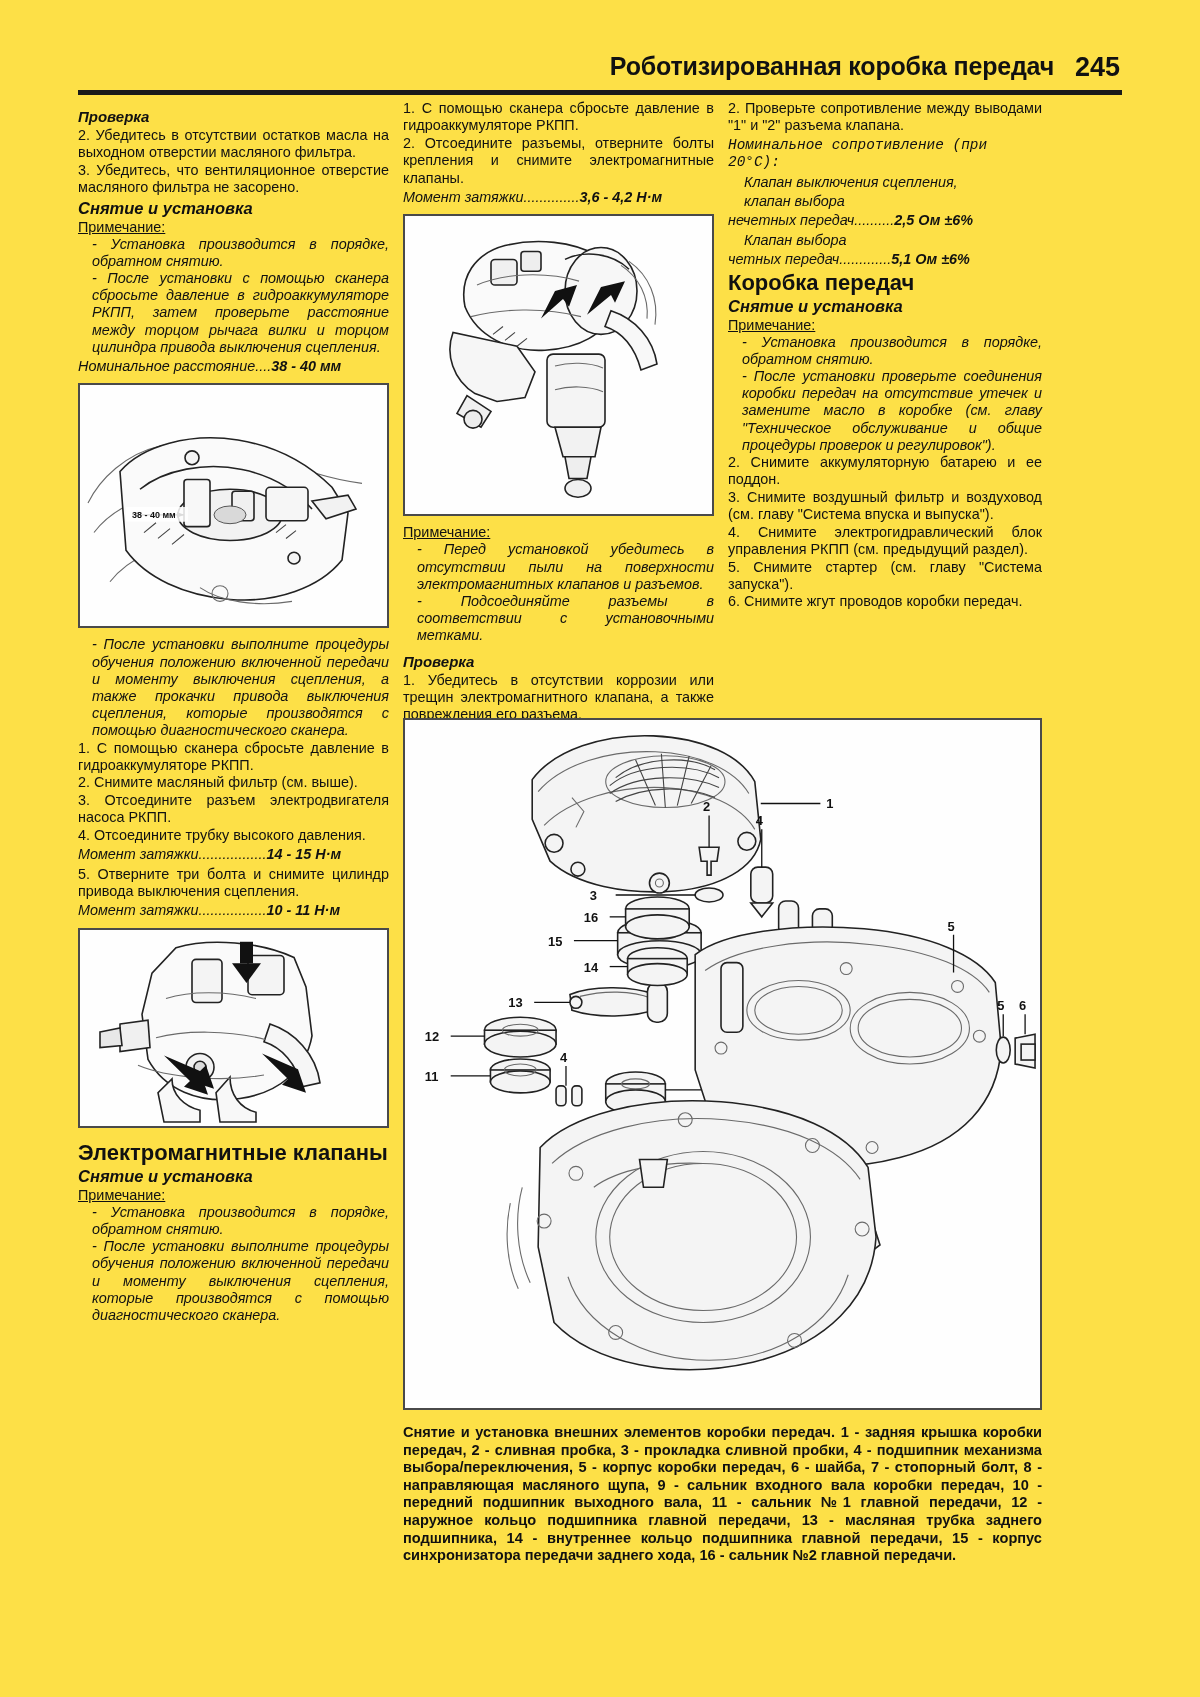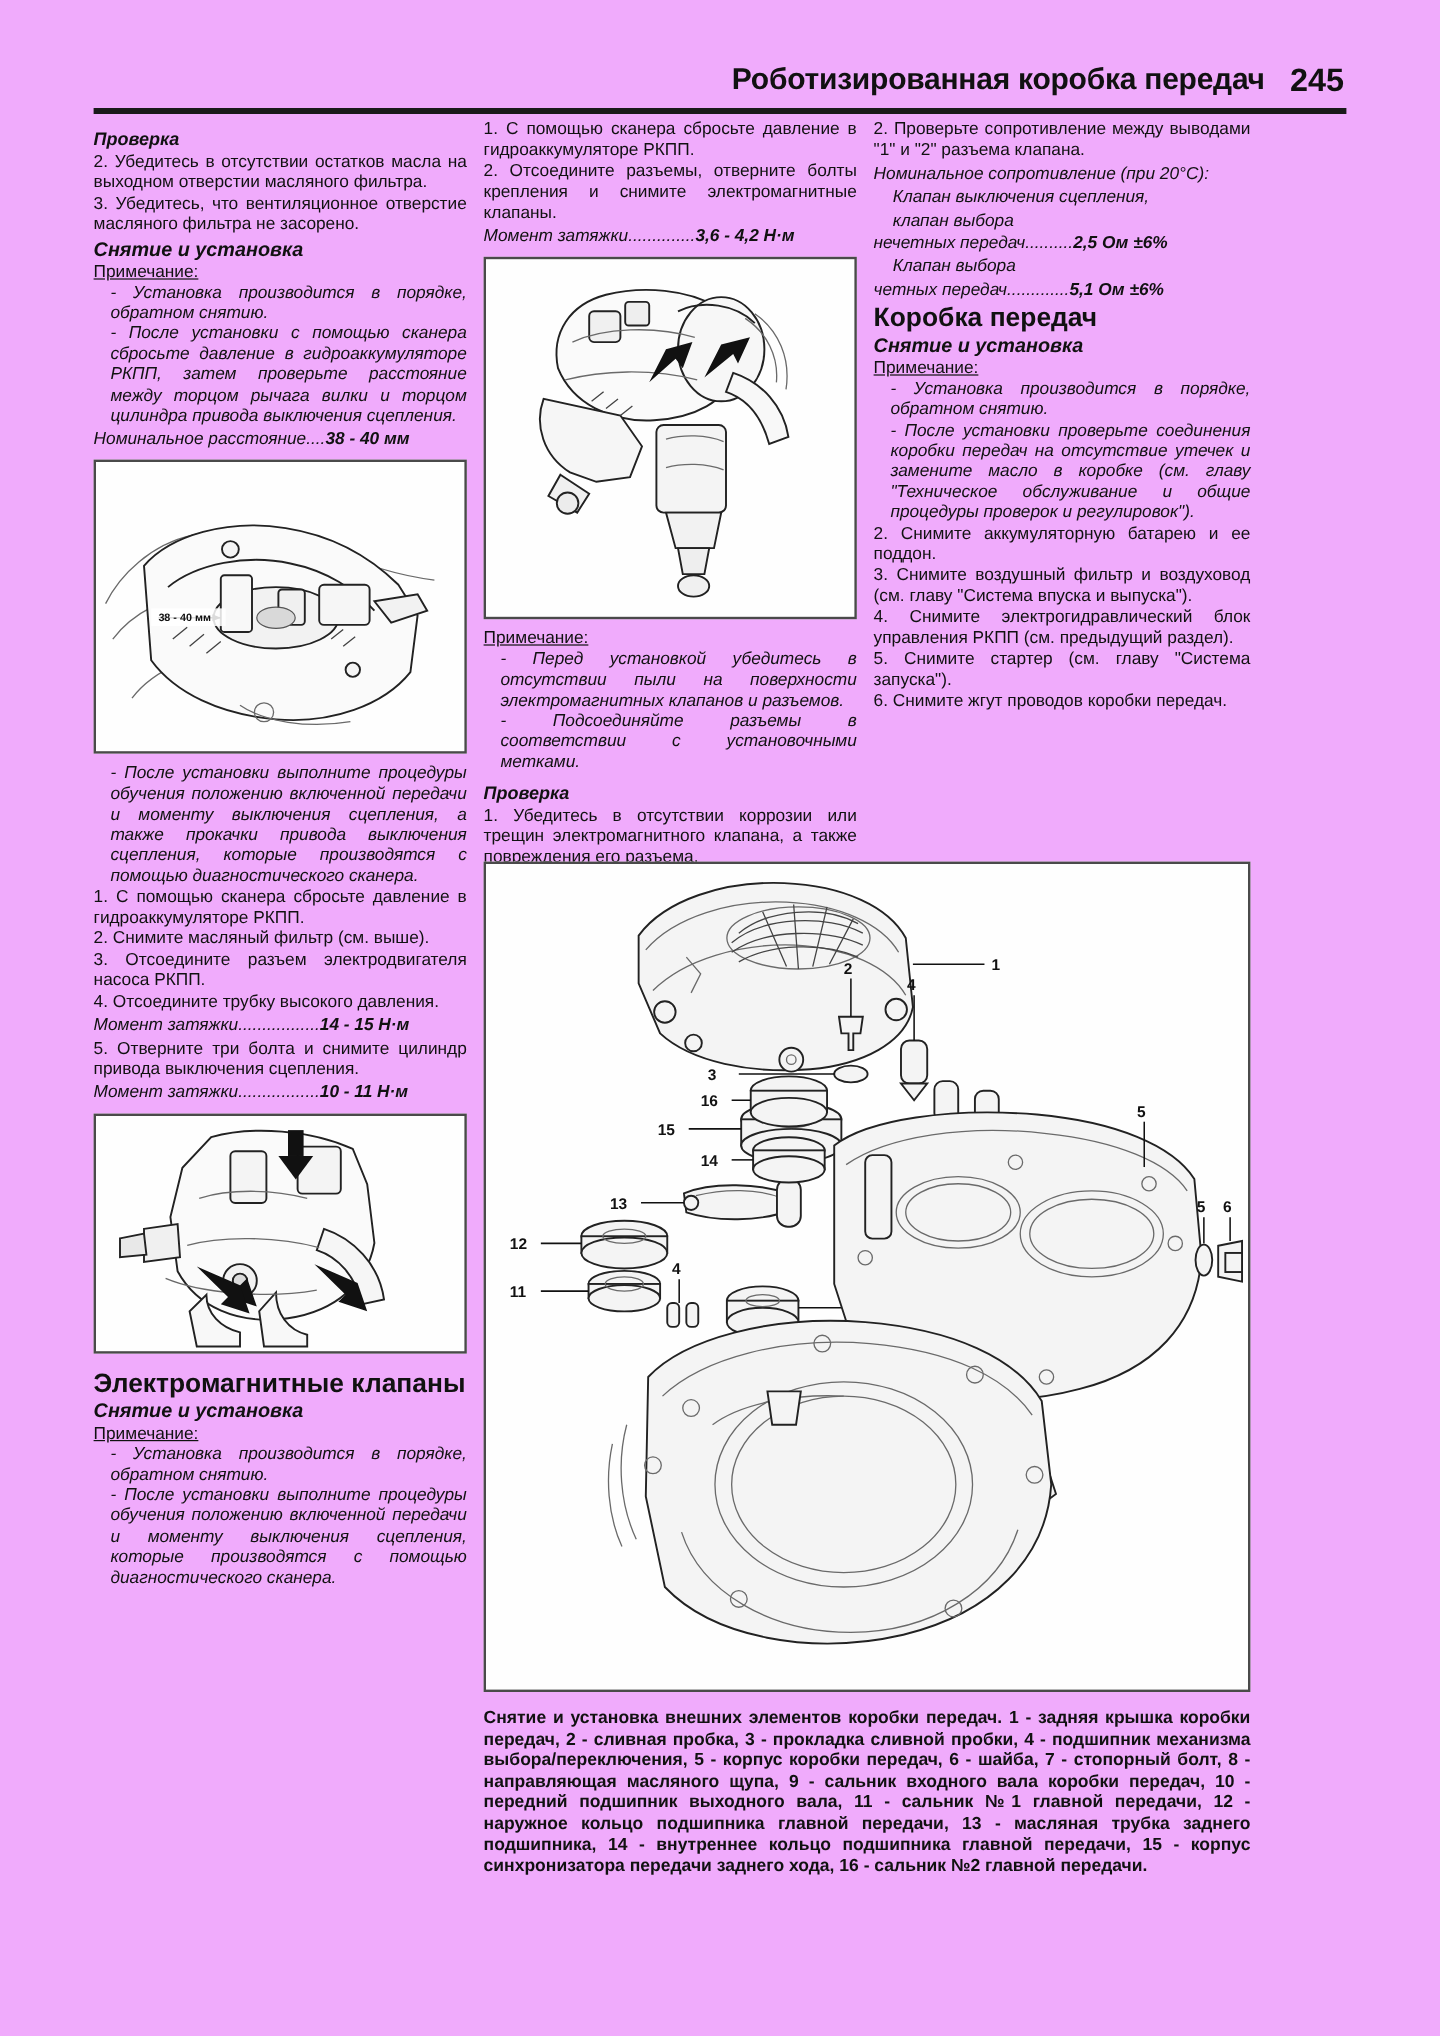--- a/index.html
+++ b/index.html
@@ -8,21 +8,21 @@
     background: #ffffff;
   }
   body {
     font-family: "Liberation Sans", sans-serif;
     color: #111;
   }
   #page {
     position: relative;
     width: 1200px;
     height: 1697px;
-    background: #f0abfc;
+    background: #fde047;
     box-sizing: border-box;
     padding: 0;
     overflow: hidden;
   }
 
   
   .page-header {
     position: absolute;
     left: 78px;
     top: 52px;
@@ -330,21 +330,21 @@
     <p class="note">- Подсоединяйте разъемы в соответствии с установочными метками.</p>
 
     <div class="h3">Проверка</div>
     <p class="p">1. Убедитесь в отсутствии коррозии или трещин электромагнитного клапана, а также повреждения его разъема.</p>
   </div>
 
   <div class="col col-right">
 
     <p class="p">2. Проверьте сопротивление между выводами "1" и "2" разъема клапана.</p>
 
-    <div class="spec" style="white-space:normal;">Номинальное сопротивление (при 20°С):</div>
+    <div class="spec" style="white-space:normal;font-family:Liberation Mono, monospace;">Номинальное сопротивление (при 20°С):</div>
 
     <div class="spec spec-ind">Клапан выключения сцепления,</div>
     <div class="spec spec-ind">клапан выбора</div>
     <div class="spec">
       <span>нечетных передач</span><span class="dots">..........</span><span class="spec-b">2,5 Ом ±6%</span>
     </div>
 
     <div class="spec spec-ind">Клапан выбора</div>
     <div class="spec">
       <span>четных передач</span><span class="dots">.............</span><span class="spec-b">5,1 Ом ±6%</span>

